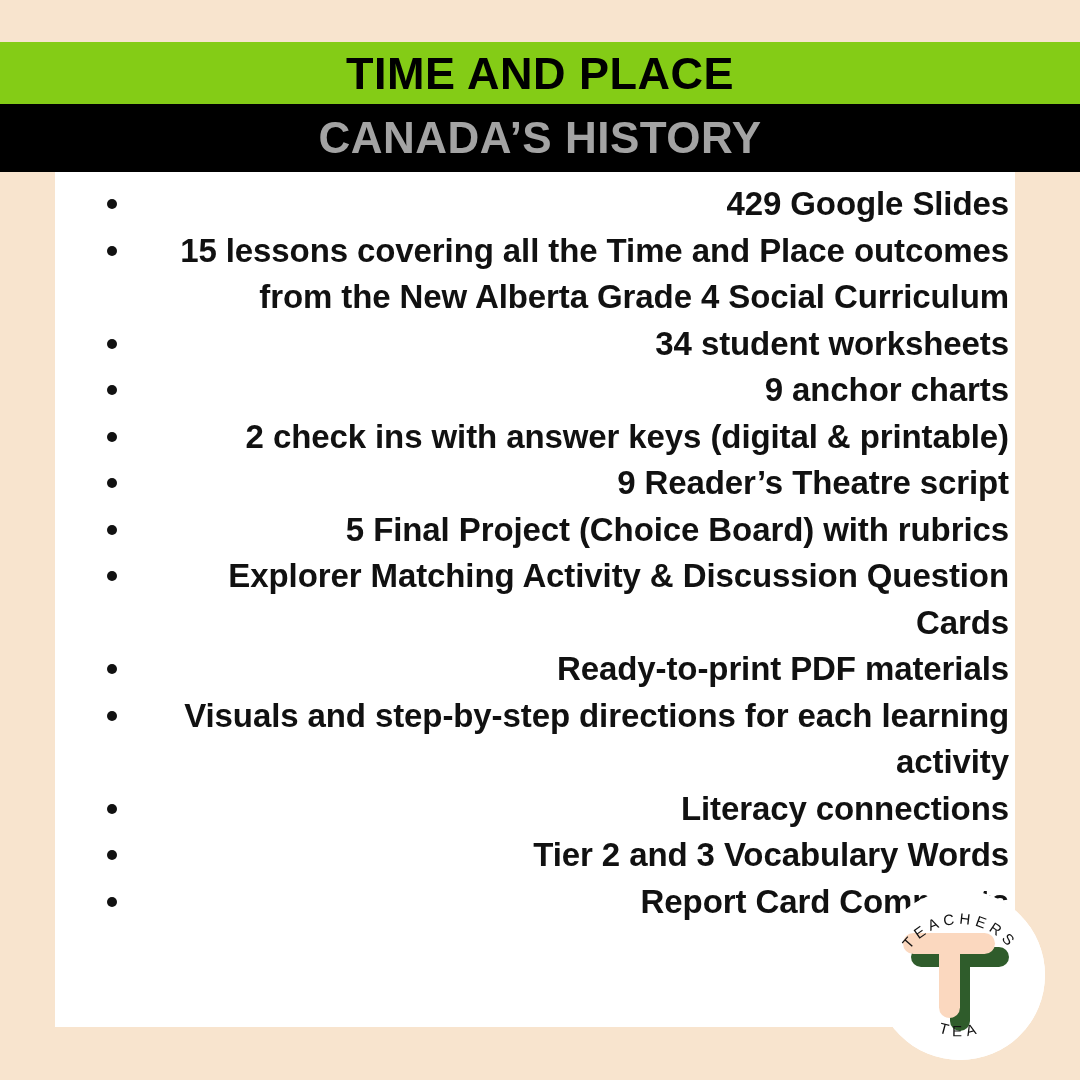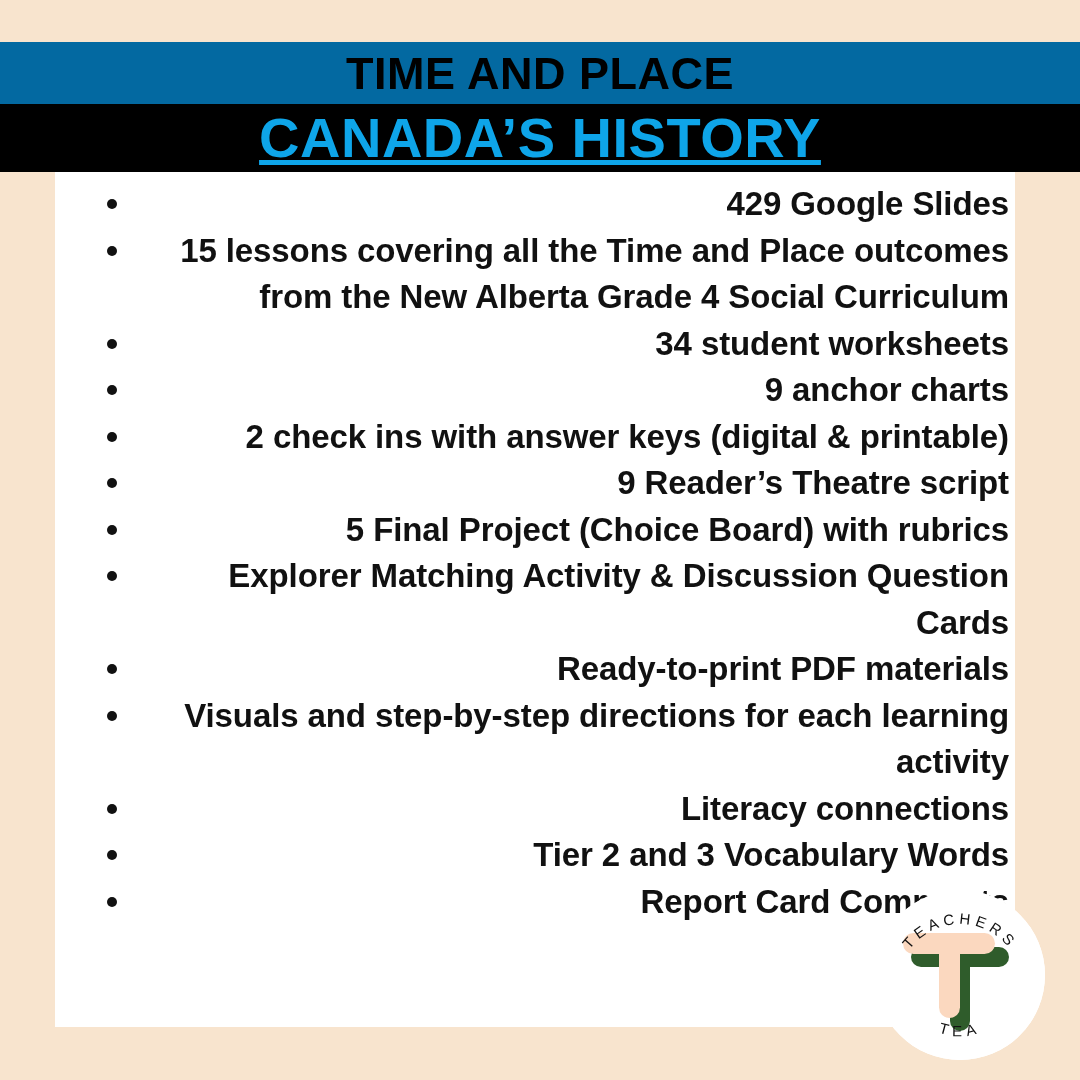--- a/index.html
+++ b/index.html
@@ -26,21 +26,21 @@
 
   #banner-top-spacer {
     height: 42px;
     width: 1080px;
     background: #f8e4ce;
   }
 
   #title-bar-primary {
     height: 62px;
     width: 1080px;
-    background: #0369a1;
+    background: #84cc16;
     display: flex;
     align-items: center;
     justify-content: center;
   }
 
   #title-bar-primary .bar-text {
     font-size: 45px;
     font-weight: bold;
     color: #000000;
     letter-spacing: 0.5px;
@@ -51,27 +51,26 @@
   #title-bar-secondary {
     height: 68px;
     width: 1080px;
     background: #000000;
     display: flex;
     align-items: center;
     justify-content: center;
   }
 
   #title-bar-secondary .bar-text {
-    font-size: 56px;
+    font-size: 44px;
     font-weight: bold;
-    color: #0ea5e9;
+    color: #a3a3a3;
     letter-spacing: 0.5px;
     line-height: 1;
     white-space: nowrap;
-    text-decoration: underline;
   }
 
   
   #content-card {
     position: absolute;
     left: 55px;
     top: 172px;
     width: 960px;
     height: 855px;
     background: #ffffff;

